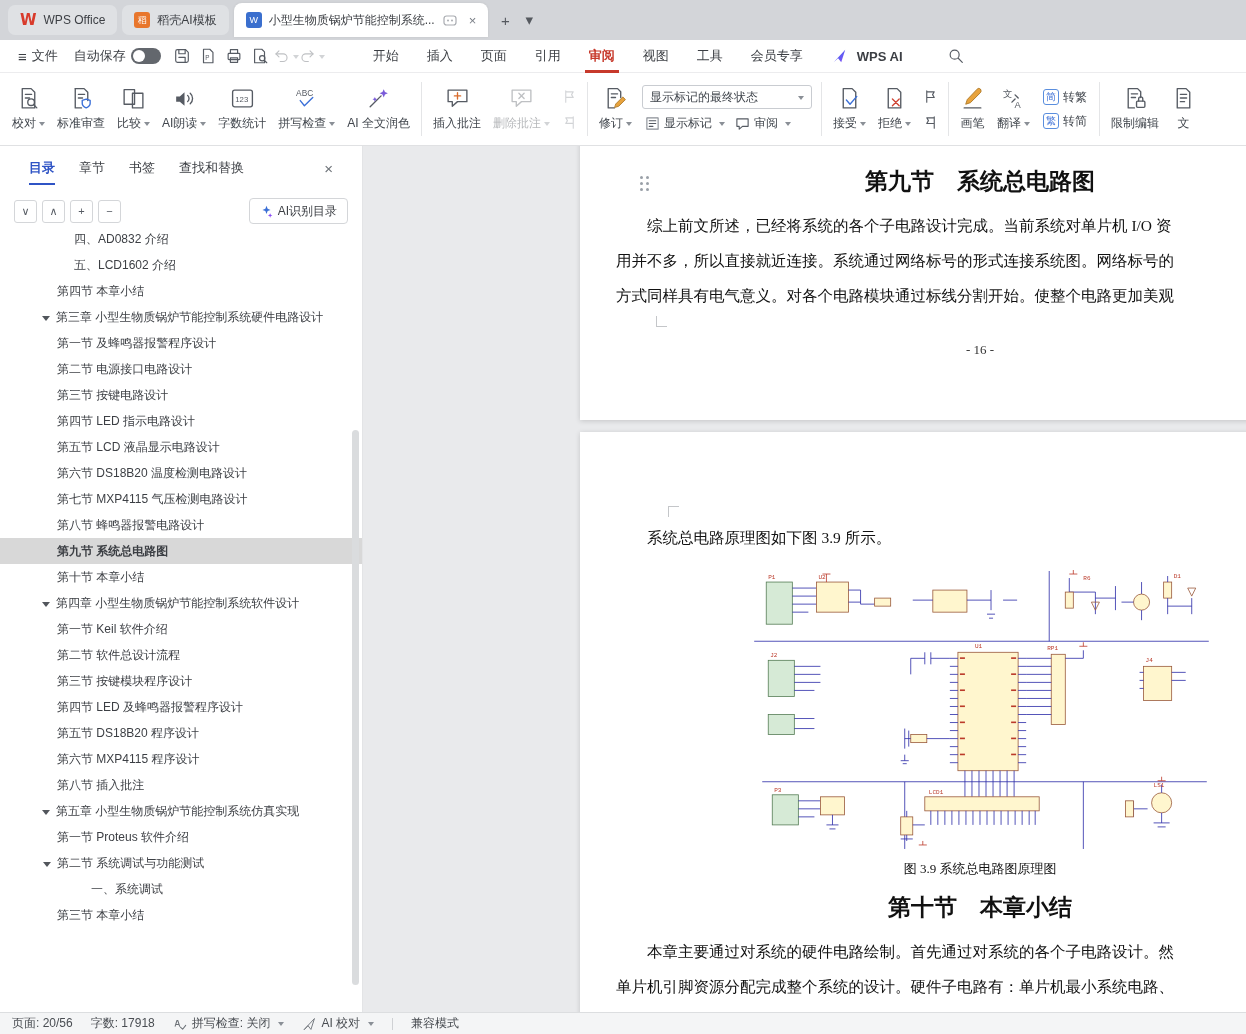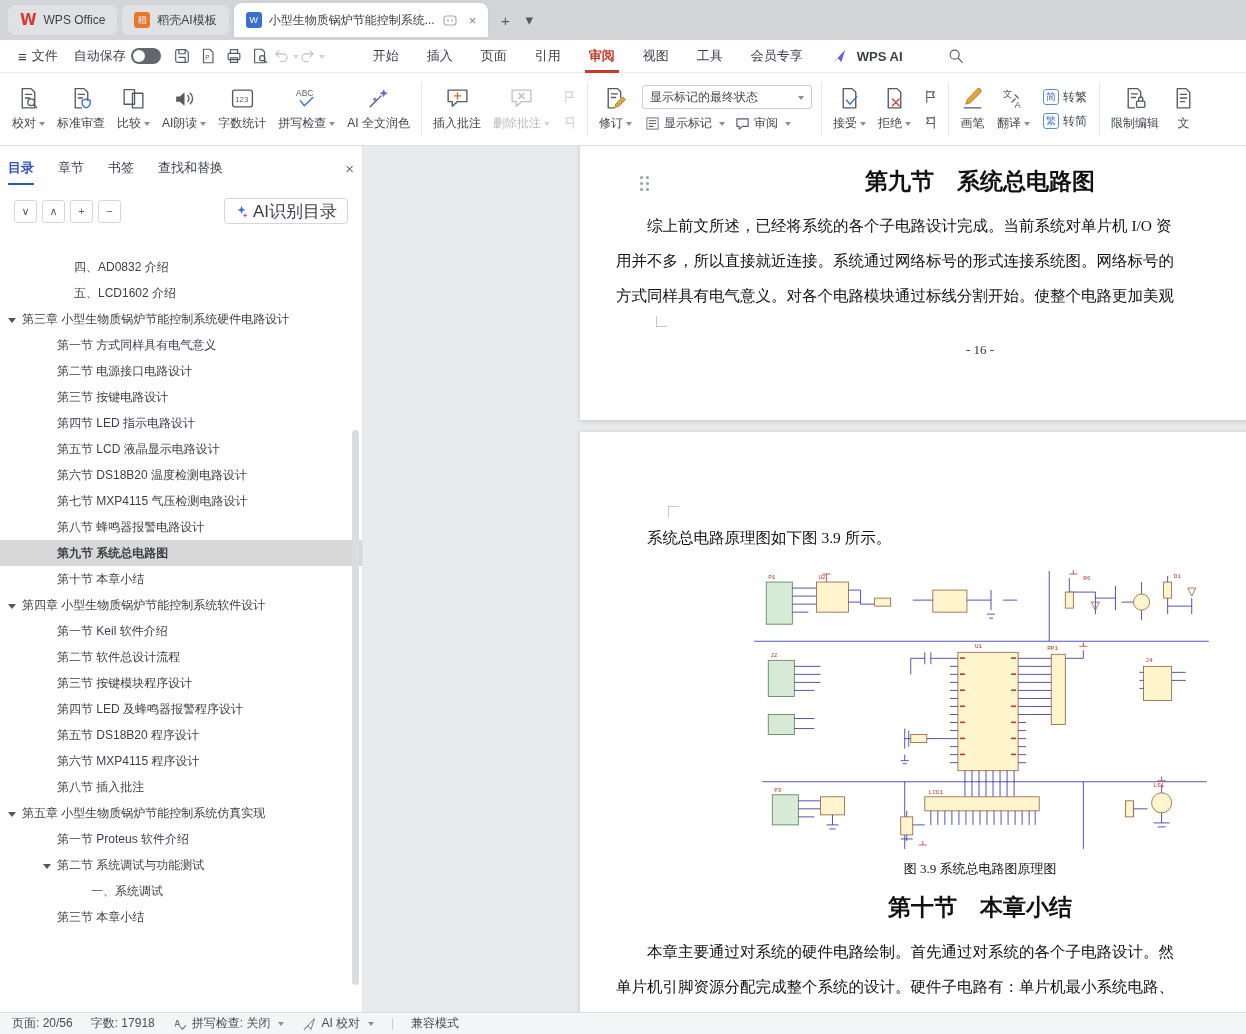--- a/index.html
+++ b/index.html
@@ -56,32 +56,32 @@
   .revcol{display:flex;flex-direction:column;gap:5px;justify-content:center;flex-shrink:0;padding:0 4px}
   .combo{display:flex;align-items:center;justify-content:space-between;width:170px;height:24px;border:1px solid #c9ccd1;border-radius:3px;padding:0 7px;background:#fff;font-size:12px;color:#41464d}
   .srow{display:flex;align-items:center;gap:4px}
   .srowbtn{display:flex;align-items:center;gap:4px;font-size:12px;color:#41464d;padding:1px 3px;border-radius:3px;white-space:nowrap}
   .zh{display:inline-flex;width:16px;height:16px;border:1px solid #5a8ede;color:#3b6fd6;font-size:10px;align-items:center;justify-content:center;border-radius:3px;flex-shrink:0}
   .cstack{display:flex;flex-direction:column;gap:5px;justify-content:center;flex-shrink:0;padding:0 4px}
 
   
   .main{flex:1;display:flex;min-height:0}
   .sidebar{width:363px;background:#fff;border-right:1px solid #e3e4e6;position:relative;flex-shrink:0;overflow:hidden}
-  .sp-tabs{height:44px;display:flex;align-items:center;padding:0 8px;gap:24px}
+  .sp-tabs{height:44px;display:flex;align-items:center;padding:0 29px;gap:24px}
   .sp-tab{font-size:13px;color:#3c3f44;position:relative;white-space:nowrap}
   .sp-tab.active{color:#2f54c5;font-weight:bold}
   .sp-tab.active::after{content:"";position:absolute;left:0;right:0;bottom:-8px;height:2px;background:#2f54c5}
   .sp-close{margin-left:auto;color:#6d7278;font-size:15px}
   .toc-tools{height:30px;margin:6px 14px 0;display:flex;align-items:center;gap:5px}
   .tool-sq{width:23px;height:23px;border:1px solid #d4d6d9;border-radius:3px;display:flex;align-items:center;justify-content:center;color:#565b63;font-size:11px;background:#fff}
-  .ai-toc-btn{margin-left:auto;height:26px;border:1px solid #d4d6d9;border-radius:4px;display:flex;align-items:center;gap:5px;padding:0 10px;font-size:17px;color:#3c3f44;background:#fff}
-  .toclist{margin-top:28px}
+  .ai-toc-btn{margin-left:auto;height:26px;border:1px solid #d4d6d9;border-radius:4px;display:flex;align-items:center;gap:5px;padding:0 10px;font-size:12px;color:#3c3f44;background:#fff}
+  .toclist{}
   .trow{height:26px;display:flex;align-items:center;font-size:12px;color:#3c3f44;white-space:nowrap;overflow:hidden}
   .trow.sel{background:#d8d8d8;font-weight:bold}
-  .lv1{padding-left:8px}.lv2{padding-left:57px}.lv2t{padding-left:43px}.lv3{padding-left:74px}.lv4{padding-left:91px}
+  .lv1{padding-left:42px}.lv2{padding-left:57px}.lv2t{padding-left:43px}.lv3{padding-left:74px}.lv4{padding-left:91px}
   .tri{width:0;height:0;border:4px solid transparent;border-top:5px solid #52565c;margin-right:6px;transform:translateY(3px);flex-shrink:0}
   .sb-thumb{position:absolute;right:3px;top:284px;width:7px;height:555px;background:#dadcde;border-radius:4px}
 
   
   .docarea{flex:1;position:relative;overflow:hidden;background:#e9eaec}
   .page{position:absolute;background:#fff;box-shadow:0 1px 5px rgba(0,0,0,.16)}
   .p1{left:217px;top:-300px;width:800px;height:574px}
   .p2{left:217px;top:286px;width:800px;height:760px}
   .dheading{position:absolute;left:0;right:0;text-align:center;font-family:"Liberation Serif","DejaVu Serif",serif;font-weight:bold;font-size:23px;color:#111}
   .dbody{position:absolute;left:36px;right:36px;font-family:"Liberation Serif","DejaVu Serif",serif;font-size:15.5px;line-height:35px;color:#111}
@@ -480,26 +480,29 @@
           <span>AI识别目录</span>
         </span>
       </div>
       <div class="toclist">
         <div class="trow lv3">
             <span>四、AD0832 介绍</span>
           </div>
         <div class="trow lv3">
             <span>五、LCD1602 介绍</span>
           </div>
+        <div class="trow lv2">
+            <span>第四节 本章小结</span>
+          </div>
         <div class="trow lv1">
             <span class="tri"></span>
             <span>第三章 小型生物质锅炉节能控制系统硬件电路设计</span>
           </div>
         <div class="trow lv2">
-            <span>第一节 方式同样具有电气意义</span>
+            <span>第一节 及蜂鸣器报警程序设计</span>
           </div>
         <div class="trow lv2">
             <span>第二节 电源接口电路设计</span>
           </div>
         <div class="trow lv2">
             <span>第三节 按键电路设计</span>
           </div>
         <div class="trow lv2">
             <span>第四节 LED 指示电路设计</span>
           </div>

